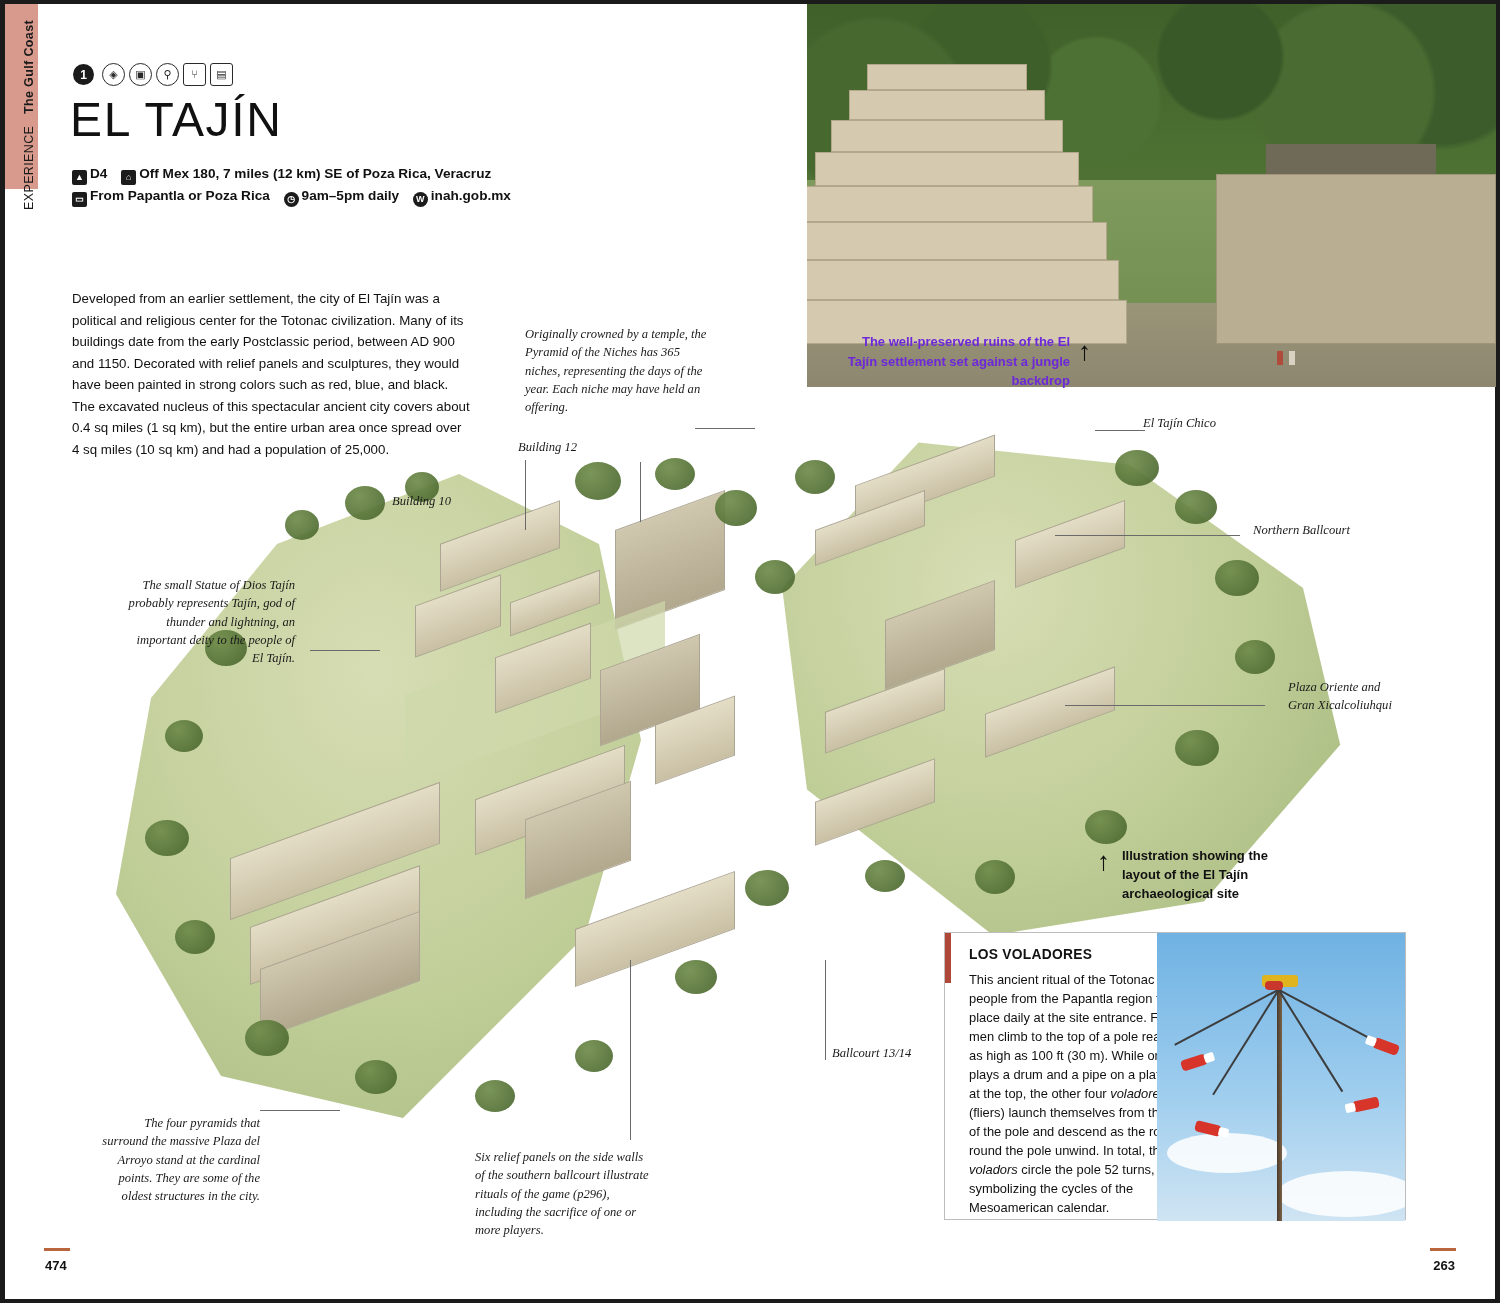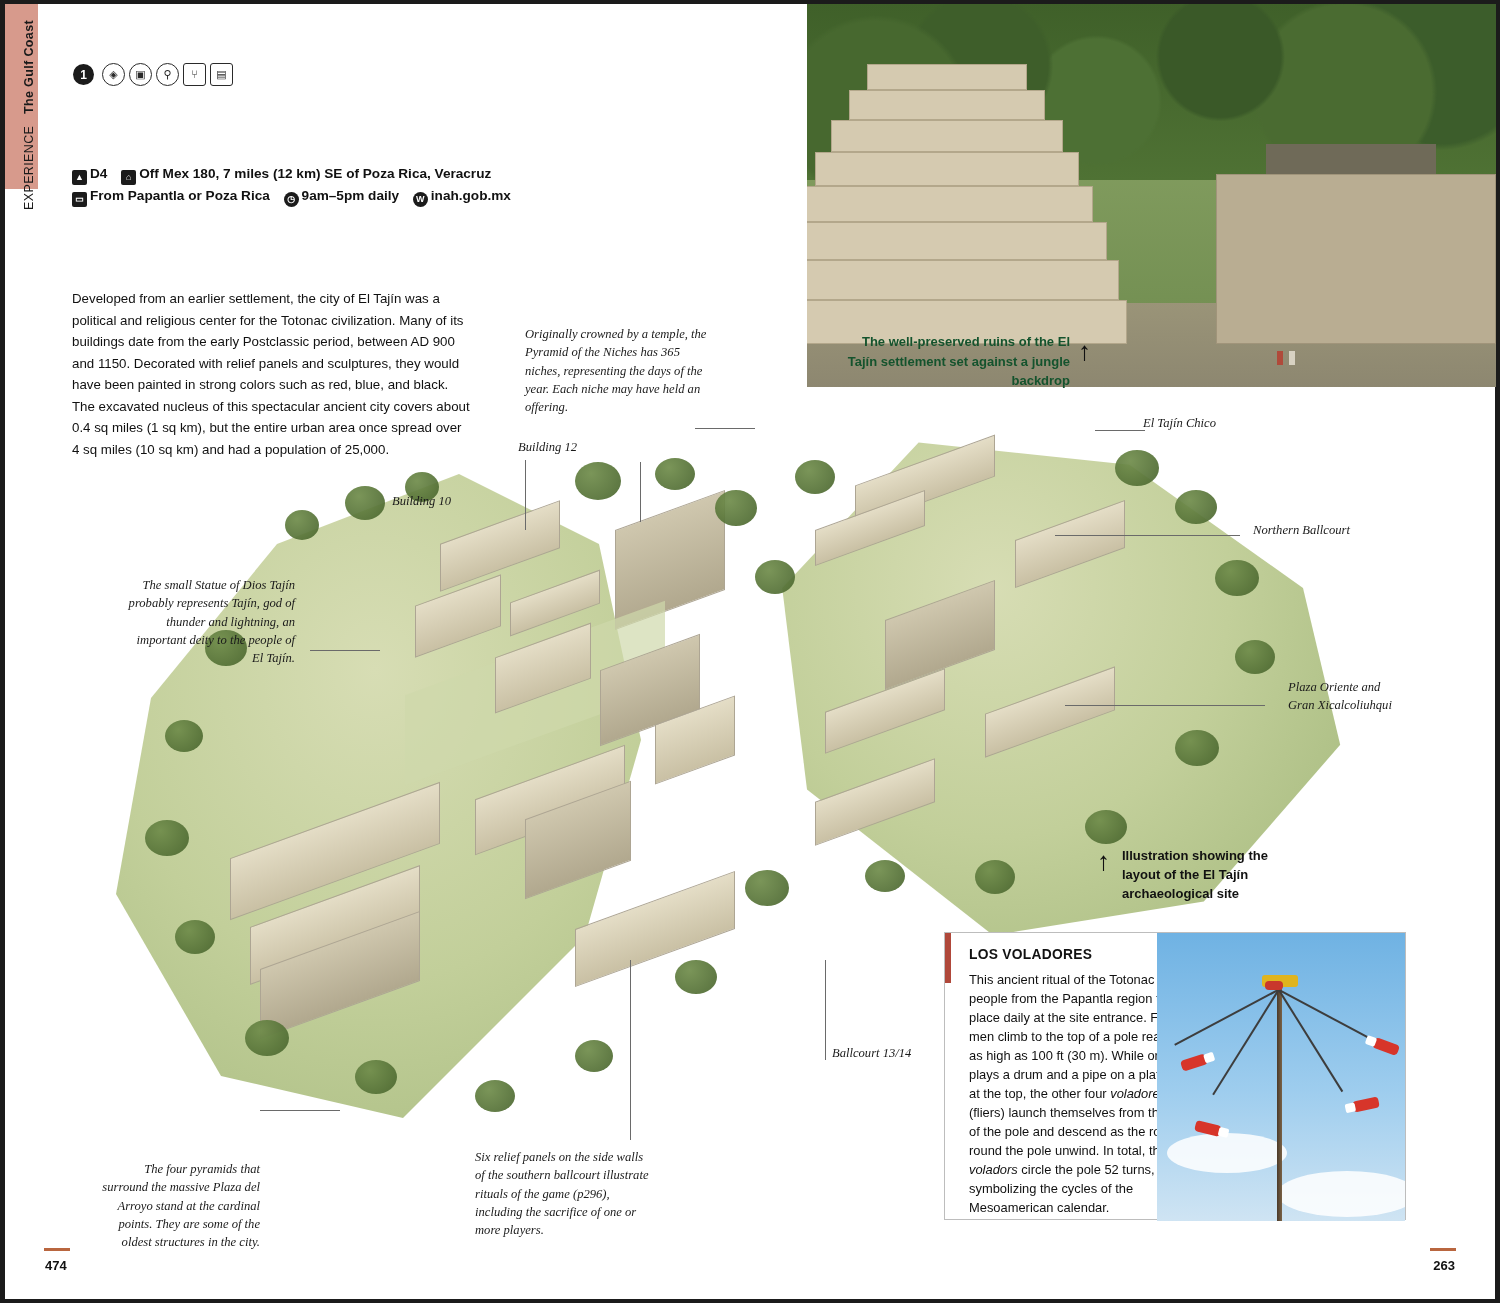--- a/index.html
+++ b/index.html
@@ -127,21 +127,21 @@
     background:#b9ad92; border:1px solid #a0947a;
   }
   .ph-right2 {
     position:absolute; right:60px; top:140px; width:170px; height:70px;
     background:#6f6a58;
   }
   .ph-people { position:absolute; width:6px; height:14px; background:#b04a3a; }
 
   .caption-top {
     position:absolute; left:840px; top:332px; width:230px;
-    text-align:right; font-size:13px; line-height:1.5; color:#14532d; font-weight:bold;
+    text-align:right; font-size:13px; line-height:1.5; color:#6d28d9; font-weight:bold;
   }
   .arrow-up-1 {
     position:absolute; left:1078px; top:338px;
     font-size:26px; line-height:1; color:#111;
   }
 
   
   .illus {
     position:absolute; left:55px; top:400px; width:1350px; height:850px;
   }
@@ -253,20 +253,21 @@
 
   <div class="num-badge">1</div>
   <div class="icon-row">
     <div class="icon-circ">◈</div>
     <div class="icon-circ">▣</div>
     <div class="icon-circ">⚲</div>
     <div class="icon-sq">⑂</div>
     <div class="icon-sq">▤</div>
   </div>
 
+  <h1 class="title">EL TAJÍN</h1>
 
   <div class="meta">
     <div>
       <span class="seg"><span class="glyph">▲</span><span>D4</span></span>
       <span class="seg"><span class="glyph">⌂</span><span>Off Mex 180, 7 miles (12 km) SE of Poza Rica, Veracruz</span></span>
     </div>
     <div>
       <span class="seg"><span class="glyph">▭</span><span>From Papantla or Poza Rica</span></span>
       <span class="seg"><span class="glyph round">◷</span><span>9am–5pm daily</span></span>
       <span class="seg"><span class="glyph round">W</span><span>inah.gob.mx</span></span>
@@ -364,21 +365,21 @@
     <div class="leader" style="left:770px; top:560px; width:1px; height:100px;"></div>
     <div class="leader" style="left:1040px; top:30px; width:50px; height:1px;"></div>
     <div class="leader" style="left:1000px; top:135px; width:185px; height:1px;"></div>
     <div class="leader" style="left:1010px; top:305px; width:200px; height:1px;"></div>
   </div>
 
   <div class="anno" style="left:525px; top:325px; width:185px;">Originally crowned by a temple, the Pyramid of the Niches has 365 niches, representing the days of the year. Each niche may have held an offering.</div>
   <div class="anno" style="left:518px; top:438px; width:120px;">Building 12</div>
   <div class="anno" style="left:392px; top:492px; width:120px;font-style:italic;">Building 10</div>
   <div class="anno r" style="left:125px; top:576px; width:170px;">The small Statue of Dios Tajín probably represents Tajín, god of thunder and lightning, an important deity to the people of El Tajín.</div>
-  <div class="anno r" style="left:100px; top:1160px; width:160px;">The four pyramids that surround the massive Plaza del Arroyo stand at the cardinal points. They are some of the oldest structures in the city.</div>
+  <div class="anno r" style="left:100px; top:1114px; width:160px;">The four pyramids that surround the massive Plaza del Arroyo stand at the cardinal points. They are some of the oldest structures in the city.</div>
   <div class="anno" style="left:475px; top:1148px; width:175px;">Six relief panels on the side walls of the southern ballcourt illustrate rituals of the game (p296), including the sacrifice of one or more players.</div>
   <div class="anno" style="left:832px; top:1044px; width:110px;">Ballcourt 13/14</div>
   <div class="anno" style="left:1143px; top:414px; width:140px;">El Tajín Chico</div>
   <div class="anno" style="left:1253px; top:521px; width:160px;">Northern Ballcourt</div>
   <div class="anno" style="left:1288px; top:678px; width:120px;">Plaza Oriente and Gran Xicalcoliuhqui</div>
 
   <div class="arrow-up-2">↑</div>
   <div class="cap-illus">Illustration showing the layout of the El Tajín archaeological site</div>
 
   <div class="vol-box">

